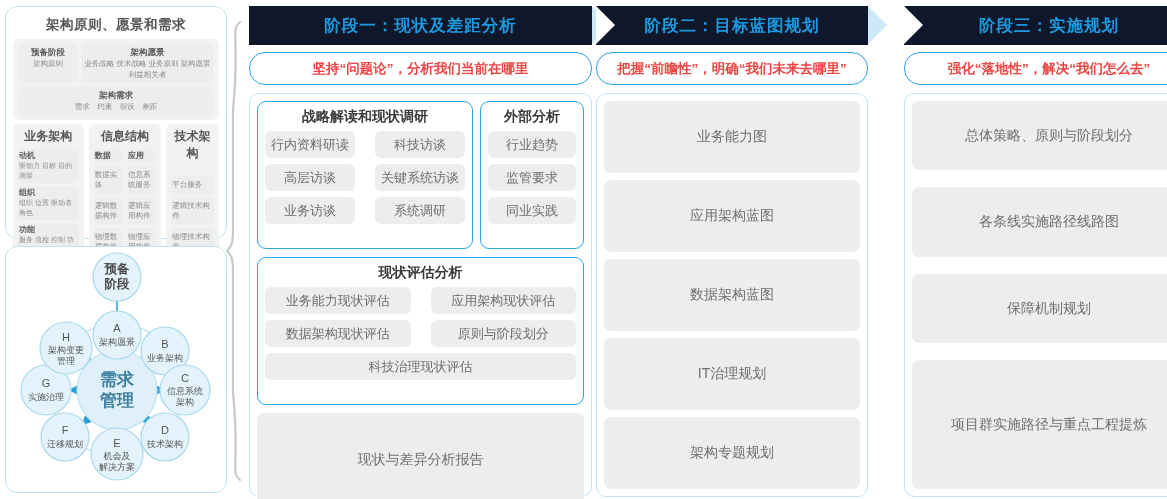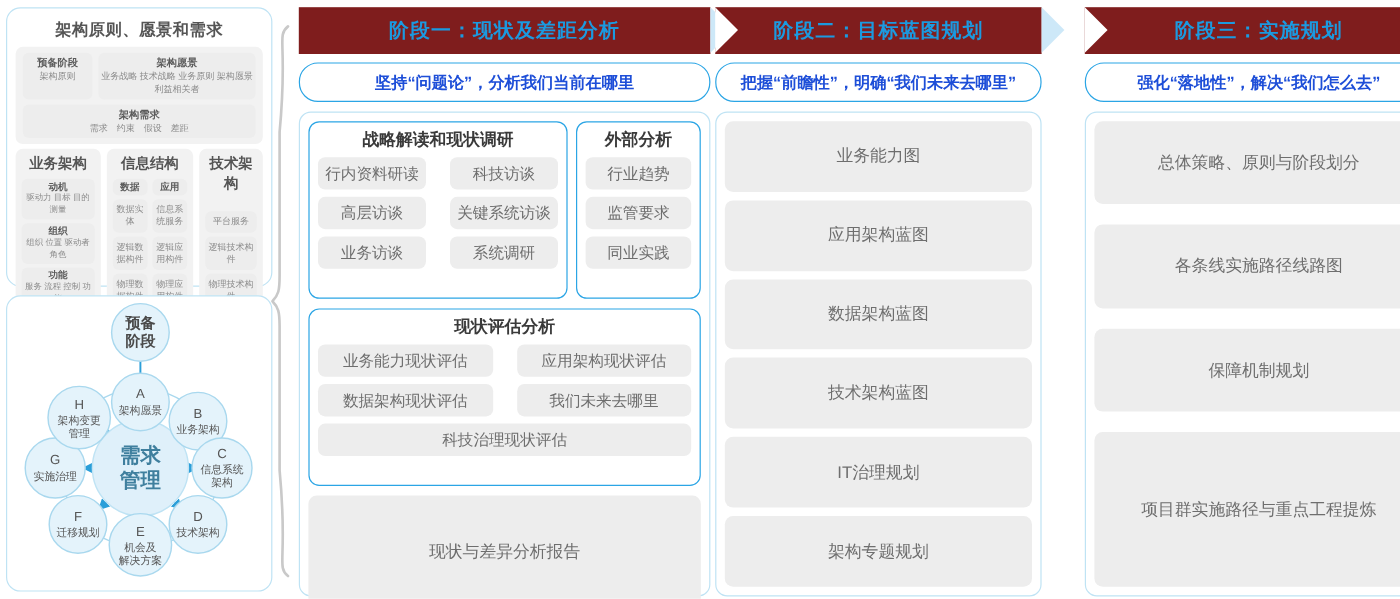--- a/index.html
+++ b/index.html
@@ -35,21 +35,21 @@
   .tg-box{padding:3px 2px;text-align:center;box-sizing:border-box;}
   .tg-box .h{font-weight:bold;font-size:8.5px;color:#5b5b5b;line-height:11px;}
   .tg-box .s{font-size:7.5px;color:#8a8a8a;line-height:11px;}
 
   .tg-section{background:#f2f2f2;border-radius:6px;padding:5px 6px;margin-bottom:4px;}
 
   .col3{display:flex;gap:5px;}
   .colbox{background:#f2f2f2;border-radius:6px;padding:4px 5px;box-sizing:border-box;}
   .colhead{text-align:center;font-weight:bold;font-size:12px;color:#555;margin-bottom:4px;}
   .mini{
-    background:#ededed;border-radius:5px;text-align:center;
+    background:#ededed;border-radius:5px;text-align:left;
     padding:2px 1px;margin-bottom:3px;
   }
   .mini .h{font-weight:bold;font-size:8px;color:#5b5b5b;line-height:10px;}
   .mini .s{font-size:7px;color:#8c8c8c;line-height:10px;}
   .mini.plain{font-size:7.5px;color:#8c8c8c;line-height:10px;padding:4px 1px;}
 
   .bottom-row{display:flex;gap:5px;background:#f2f2f2;border-radius:6px;padding:5px 6px;align-items:stretch;}
   .bi-label{font-weight:bold;font-size:12px;color:#555;display:flex;align-items:center;
             justify-content:center;text-align:center;line-height:14px;width:38px;}
 
@@ -59,42 +59,42 @@
   
   .brace{position:absolute;left:226px;top:20px;}
 
   
   .phase{position:absolute;top:6px;}
   .ph1{left:249px;width:343px;}
   .ph2{left:596px;width:272px;}
   .ph3{left:904px;width:290px;}
 
   .chev{
-    position:relative;height:39px;background:#7f1d1d;
+    position:relative;height:39px;background:#0f172a;
     display:flex;align-items:center;justify-content:center;
   }
   .chev span{
     font-weight:bold;font-size:16.5px;color:#1b9ae0;letter-spacing:1px;
   }
   .chev.notch::after{
     content:"";position:absolute;right:-19px;top:0;width:0;height:0;
     border-top:19.5px solid transparent;border-bottom:19.5px solid transparent;
     border-left:19px solid #cde8f8;z-index:2;
   }
   .chev.notch::before{
     content:"";position:absolute;left:0px;top:0;width:0;height:0;
     border-top:19.5px solid transparent;border-bottom:19.5px solid transparent;
     border-left:19px solid #ffffff;z-index:3;
   }
   .chev.first::before{display:none;}
 
   .subtitle{
     margin-top:7px;height:31px;border:1.4px solid #2ba5e5;border-radius:16px;
     display:flex;align-items:center;justify-content:center;
-    font-weight:bold;font-size:13.5px;color:#1d4ed8;background:#fff;
+    font-weight:bold;font-size:13.5px;color:#ef4444;background:#fff;
   }
 
   .body-box{
     margin-top:8px;border:1.3px solid #bfe3f4;border-radius:10px;background:#fff;
     box-sizing:border-box;padding:7px;
   }
   .ph1-body{height:404px;}
   .ph2-body{height:404px;display:flex;flex-direction:column;gap:7px;}
   .ph3-body{height:404px;display:flex;flex-direction:column;gap:17px;}
 
@@ -332,41 +332,40 @@
       </div>
 
       <div class="inner-box" style="margin-top:8px">
         <div class="inner-title">现状评估分析</div>
         <div class="chips-row">
           <div class="chip">业务能力现状评估</div>
           <div class="chip">应用架构现状评估</div>
         </div>
         <div class="chips-row">
           <div class="chip">数据架构现状评估</div>
-          <div class="chip">我们未来去哪里</div>
+          <div class="chip">原则与阶段划分</div>
         </div>
         <div class="chips-row">
           <div class="chip">科技治理现状评估</div>
         </div>
       </div>
 
       <div class="big-chip report-chip">现状与差异分析报告</div>
     </div>
   </div>
 
   <div class="phase ph2">
     <div class="chev notch">
       <span>阶段二：目标蓝图规划</span>
     </div>
     <div class="subtitle">把握“前瞻性”，明确“我们未来去哪里”</div>
     <div class="body-box ph2-body">
       <div class="big-chip">业务能力图</div>
       <div class="big-chip">应用架构蓝图</div>
       <div class="big-chip">数据架构蓝图</div>
-      <div class="big-chip">技术架构蓝图</div>
       <div class="big-chip">IT治理规划</div>
       <div class="big-chip">架构专题规划</div>
     </div>
   </div>
 
   <div class="phase ph3">
     <div class="chev notch">
       <span>阶段三：实施规划</span>
     </div>
     <div class="subtitle">强化“落地性”，解决“我们怎么去”</div>

